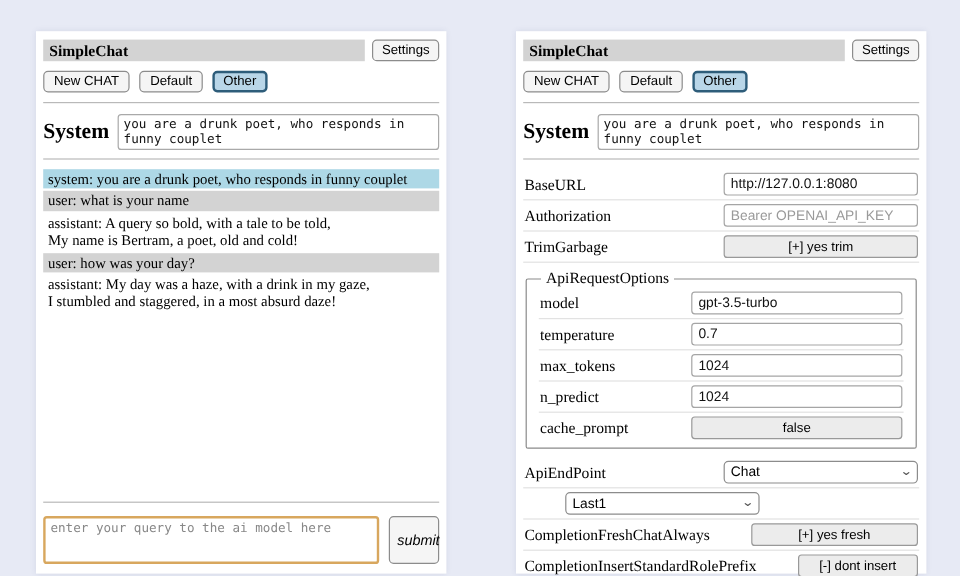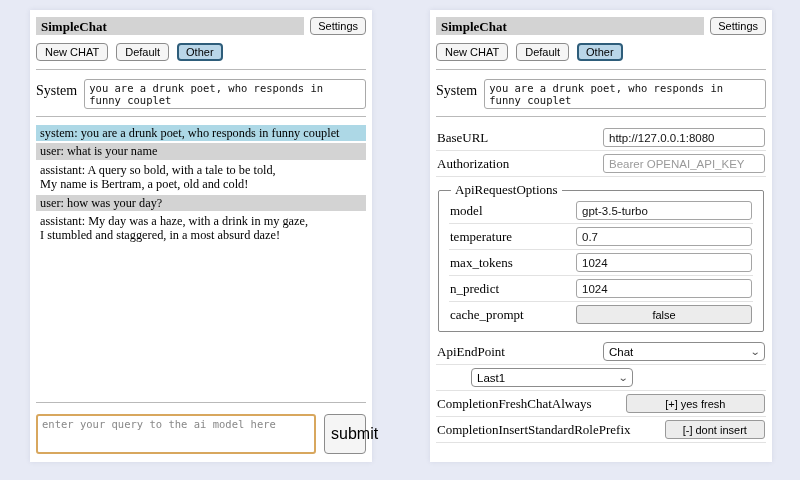--- a/index.html
+++ b/index.html
@@ -6,21 +6,21 @@
   html, body { margin: 0; padding: 0; }
   body {
     width: 800px; height: 480px;
     background: #e7eaf5;
     font-family: "Liberation Serif", serif;
     position: relative;
     overflow: hidden;
   }
   .panel {
     position: absolute;
-    top: 10px;
+    top: 26px;
     width: 342px; height: 452px;
     background: #ffffff;
     padding: 5px 6px 8px 6px;
     display: flex;
     flex-direction: column;
     box-shadow: 0 0 5px rgba(60,70,110,0.10);
   }
   #left-panel  { left: 30px; }
   #right-panel { left: 430px; }
 
@@ -50,21 +50,21 @@
   .tab.selected {
     background: #b9d6e8;
     border: 2px solid #2e5d7a;
     padding: 1px 7px;
   }
 
   hr.sep { border: none; border-top: 1px solid #b9b9b9; margin: 6px 0; width: 100%; }
 
   
   .system-row { display: flex; gap: 7px; margin: 3px 0 1px 0; align-items: flex-start; }
-  .system-row label { font-size: 14px; padding-top: 4px; }
+  .system-row label { font-size: 18px; padding-top: 4px; font-weight: bold; }
   textarea {
     font-family: "DejaVu Sans Mono", monospace;
     font-size: 10.5px;
     border: 1px solid #a9a9a9;
     border-radius: 3px;
     padding: 2px 4px;
     resize: none;
     color: #111;
   }
   textarea::placeholder { color: #888; opacity: 1; }
@@ -76,21 +76,21 @@
   .msg.system    { background: #add8e6; }
   .msg.user      { background: #d3d3d3; }
   .msg.assistant { background: transparent; }
 
   .spacer { flex: 1; }
 
   
   .query-row { display: flex; gap: 8px; margin-top: 5px; align-items: stretch; }
   .query-ta { flex: 1; height: 40px; border: 1px solid #999; }
   .query-ta.focused { border: 2px solid #d8a75e; }
-  .submit-btn { width: 42px; font-size: 16px; border-radius: 4px; }
+  .submit-btn { width: 42px; font-size: 12px; border-radius: 4px; font-style: italic; }
 
   
   .settings { margin-top: 2px; }
   .srow {
     display: flex; align-items: center;
     border-bottom: 1px solid #e2e2e2;
     padding: 3px 1px;
     min-height: 23px;
   }
   .slabel { flex: 1; font-size: 13px; }
@@ -212,20 +212,26 @@
     </div>
 
     <div class="srow">
       <span class="slabel">Authorization</span>
       <span class="sctrl">
           <input class="sinput" placeholder="Bearer OPENAI_API_KEY" style="">
         </span>
     </div>
 
 
+    <div class="srow">
+      <span class="slabel">TrimGarbage</span>
+      <span class="sctrl">
+          <button class="sbtn">[+] yes trim</button>
+        </span>
+    </div>
 
     <fieldset>
       <legend>ApiRequestOptions</legend>
 
       <div class="srow">
         <span class="slabel">model</span>
         <span class="sctrl">
             <input class="sinput" value="gpt-3.5-turbo" style="">
           </span>
       </div>

